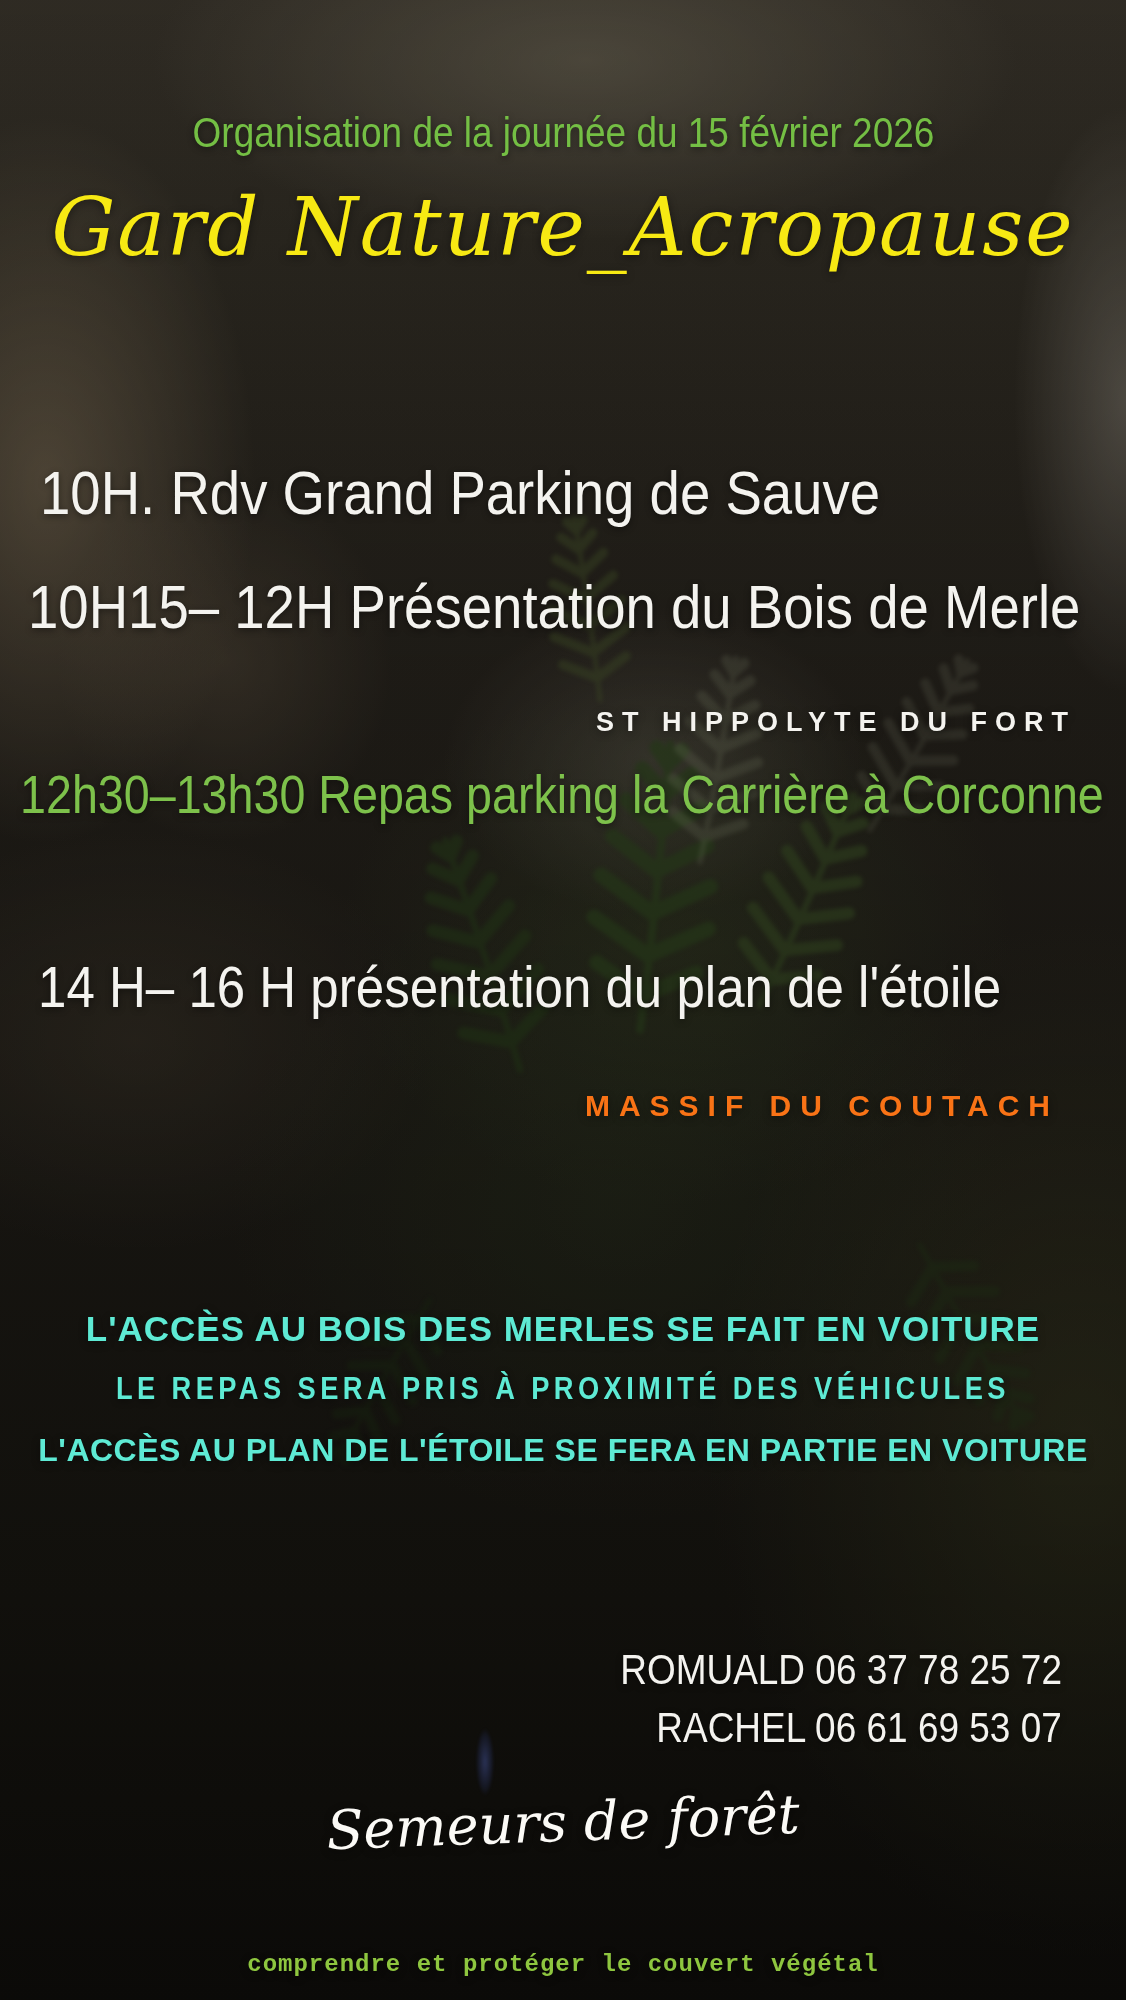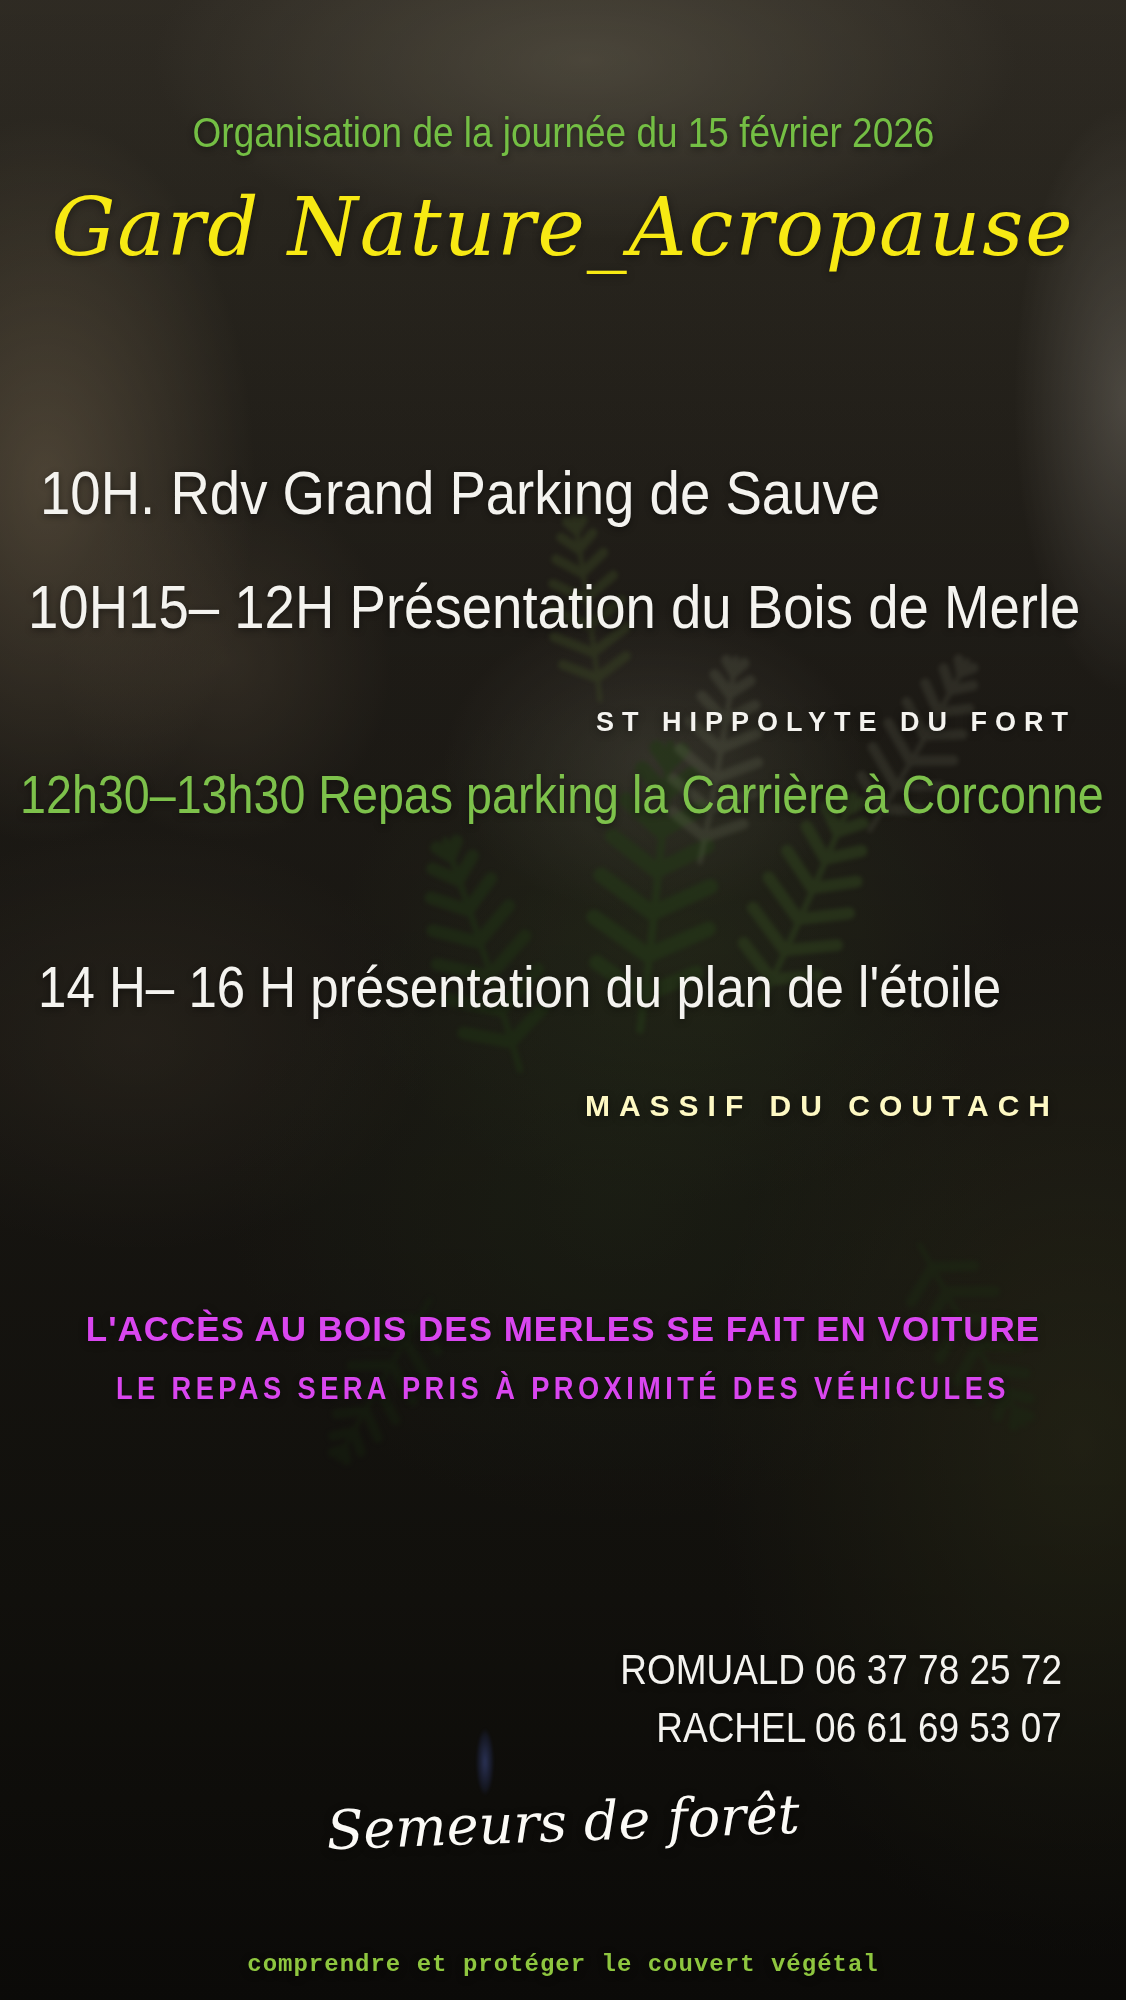--- a/index.html
+++ b/index.html
@@ -46,23 +46,23 @@
 
   .title-green{top:112px;font-size:42px;color:#74bf44;font-weight:400;}
   .title-yellow{top:188px;font-size:80px;color:#f7e913;font-family:"DejaVu Serif",serif;font-style:italic;font-weight:500;letter-spacing:2px;}
 
   .sched{color:#f4f3ef;font-weight:400;}
   .s1{top:462px;left:40px;font-size:62px;}
   .s2{top:576px;left:28px;font-size:62px;}
   .loc1{top:661px;right:50px;font-size:27px;font-weight:700;letter-spacing:8px;color:#f4f3ef;}
   .s3{top:768px;left:20px;font-size:53px;color:#7dc14b;}
   .s4{top:958px;left:38px;font-size:58px;}
-  .loc2{top:1043px;right:67px;font-size:30px;font-weight:700;letter-spacing:9px;color:#fef9c3;}
+  .loc2{top:1043px;right:67px;font-size:30px;font-weight:700;letter-spacing:9px;color:#f97316;}
 
-  .note{color:#d946ef;}
+  .note{color:#5eead4;}
   .n1{top:1311px;font-size:35px;font-weight:700;letter-spacing:1px;}
   .n2{top:1373px;font-size:31px;font-weight:600;letter-spacing:5px;}
   .n3{top:1434px;font-size:32px;font-weight:700;letter-spacing:0.5px;}
   .n4{top:1499px;font-size:32px;font-weight:600;letter-spacing:5px;}
 
   .contact{right:64px;font-size:42px;color:#f4f3ef;font-weight:400;}
   .c1{top:1601px;}
   .c2{top:1659px;}
 
   .logo-name{top:1722px;font-size:58px;color:#fbfaf6;font-weight:700;letter-spacing:9px;font-family:"DejaVu Sans",sans-serif;}
@@ -127,20 +127,23 @@
   <div class="txt loc2 right-aligned">
     <span>MASSIF DU COUTACH</span>
   </div>
 
   <div class="txt note n1 centered">
     <span>L'ACCÈS AU BOIS DES MERLES SE FAIT EN VOITURE</span>
   </div>
   <div class="txt note n2 centered">
     <span class="condense from-center">LE REPAS SERA PRIS À PROXIMITÉ DES VÉHICULES</span>
   </div>
+  <div class="txt note n3 centered">
+    <span>L'ACCÈS AU PLAN DE L'ÉTOILE SE FERA EN PARTIE EN VOITURE</span>
+  </div>
 
   <div class="txt contact c1 right-aligned">
     <span class="condense from-right">ROMUALD 06 37 78 25 72</span>
   </div>
   <div class="txt contact c2 right-aligned">
     <span class="condense from-right">RACHEL 06 61 69 53 07</span>
   </div>
 
   <div class="txt logo-tagline centered">
     <span>Semeurs de forêt</span>

